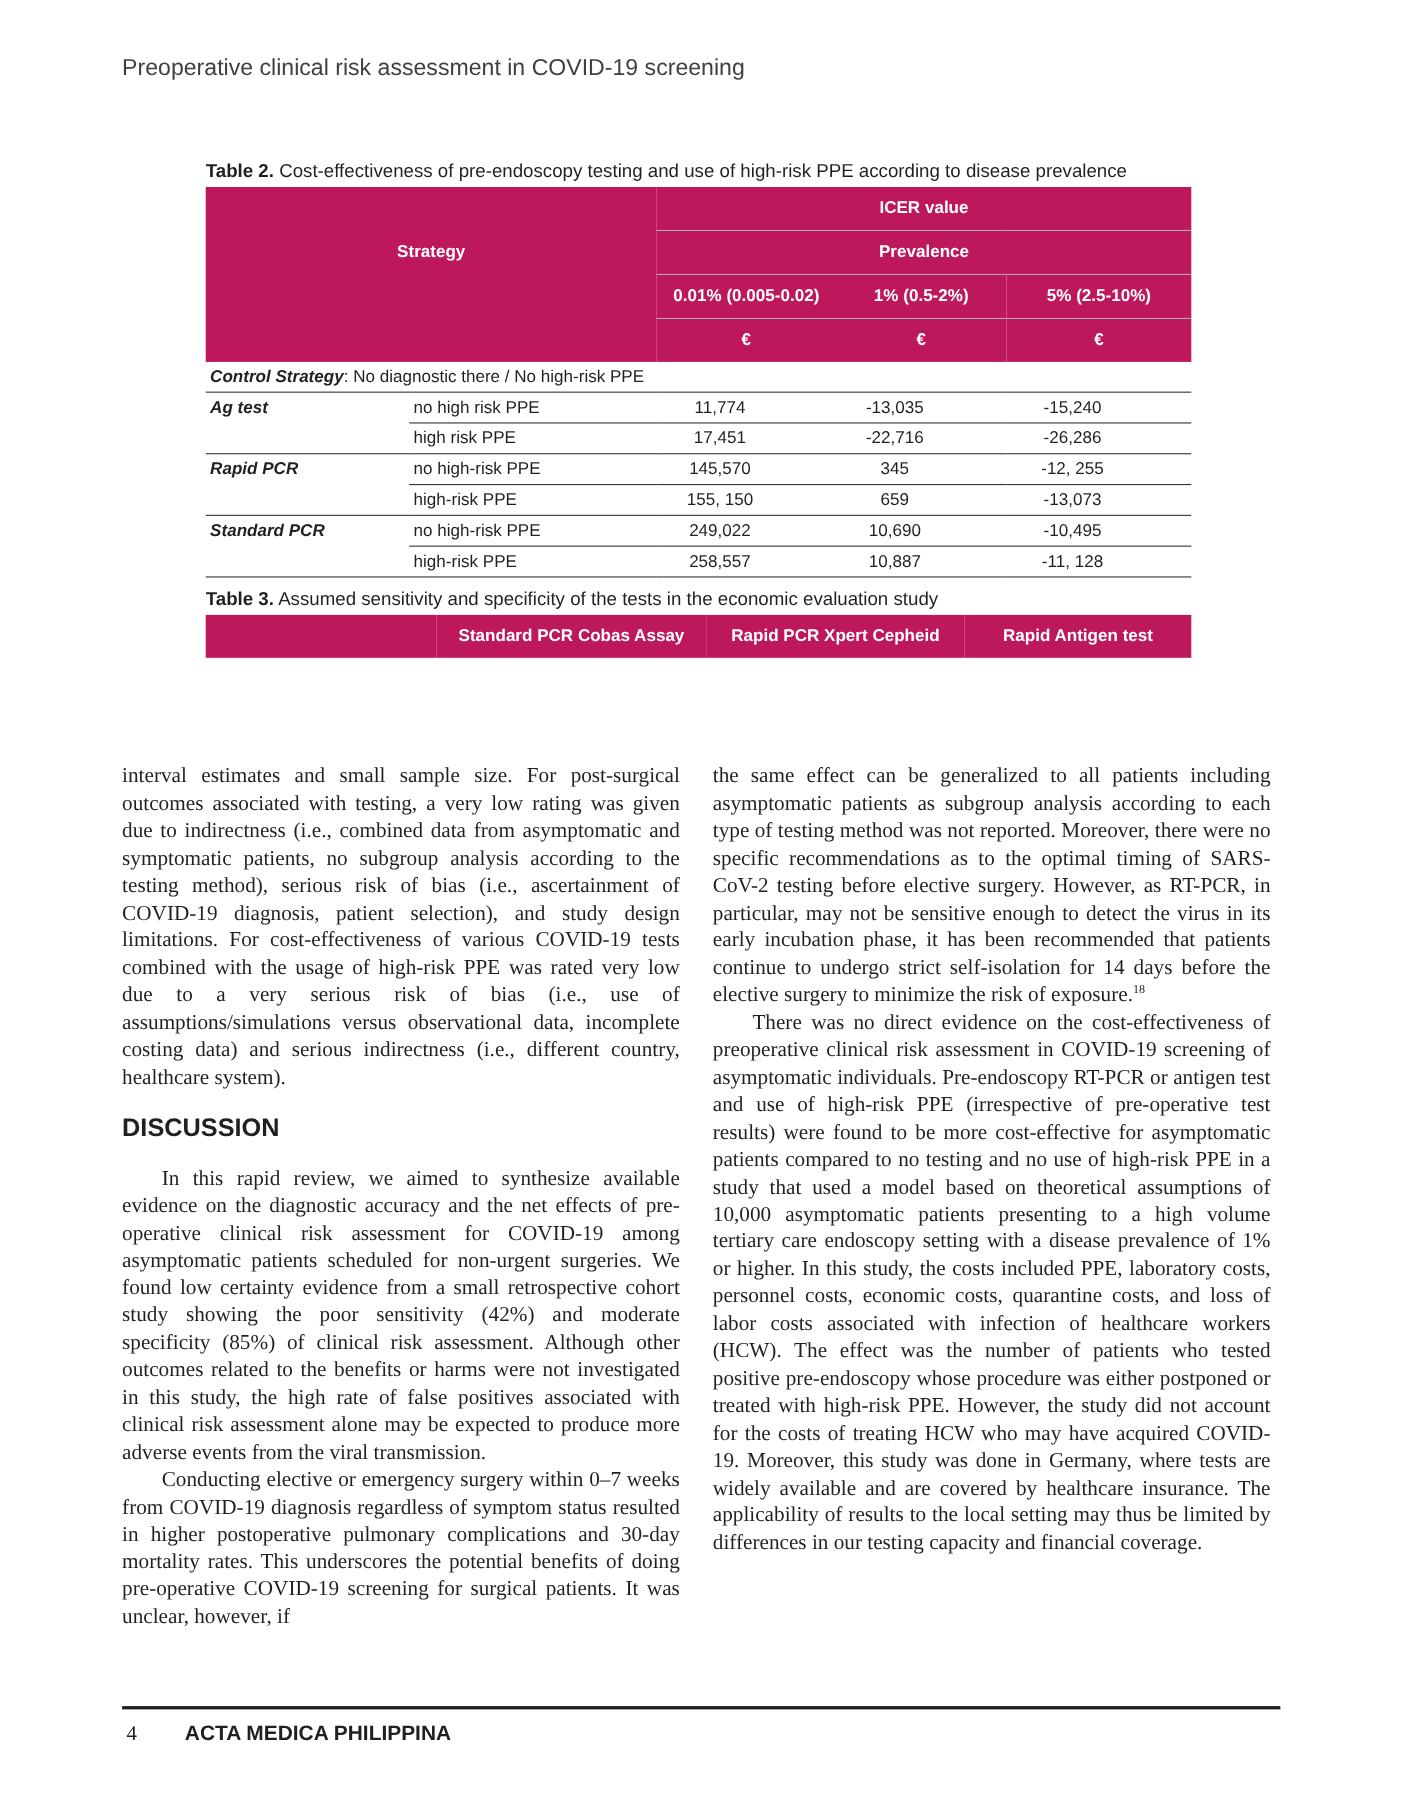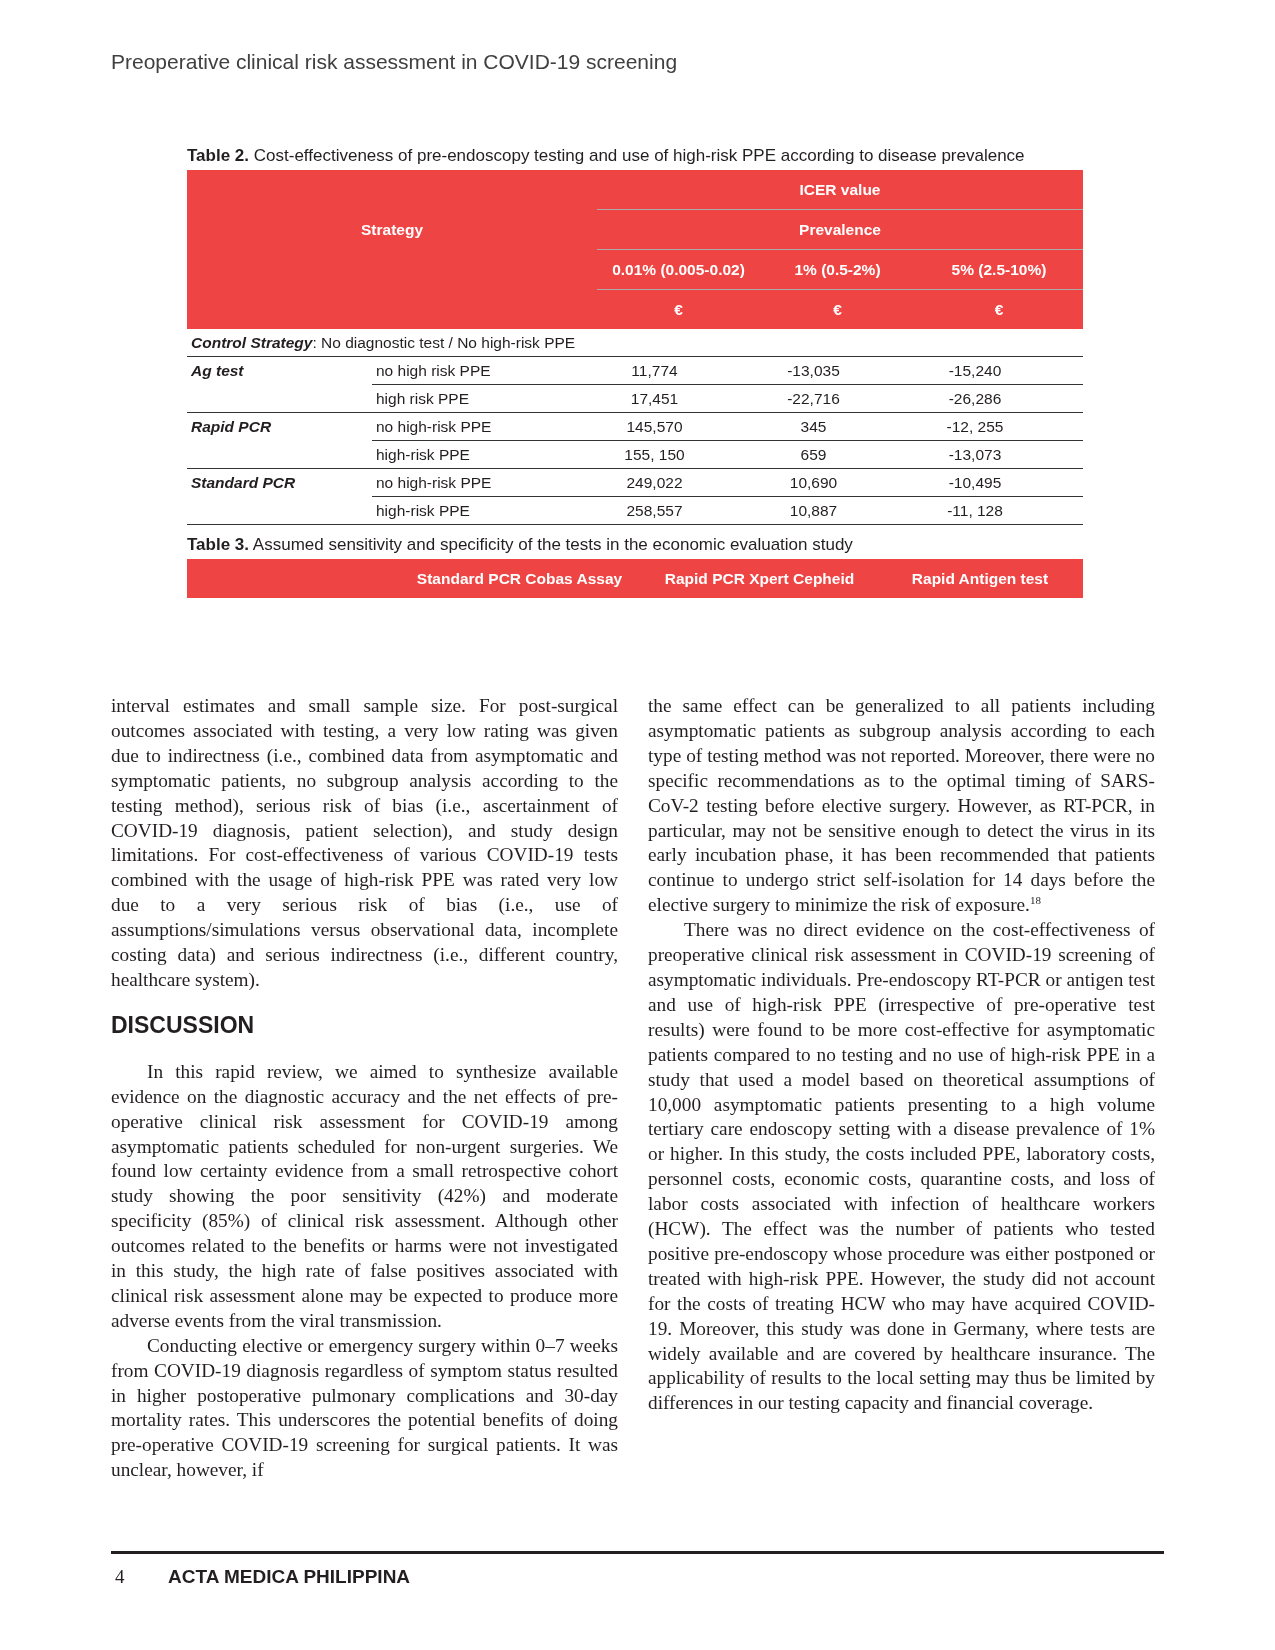--- a/index.html
+++ b/index.html
@@ -2,21 +2,21 @@
 <html><head>
 <meta charset="utf-8">
 <style>
   html,body{margin:0;padding:0;background:#fff;}
   body{width:1275px;height:1650px;position:relative;overflow:hidden;color:#231f20;font-family:"Liberation Serif",serif;}
   .running-head{position:absolute;left:111px;top:50px;font-family:"Liberation Sans",sans-serif;font-size:21px;color:#404040;}
   .tbl-wrap{position:absolute;left:187px;width:896px;font-family:"Liberation Sans",sans-serif;}
   .caption{font-size:17px;margin-bottom:4px;white-space:nowrap;}
   .caption b{font-weight:bold;}
   table{border-collapse:collapse;width:100%;font-size:15.5px;}
-  th{background:#ef4444;color:#fff;font-weight:bold;text-align:center;padding:0;height:39px;}
+  th{background:#be185d;color:#fff;font-weight:bold;text-align:center;padding:0;height:39px;}
   th.sub{border-top:1px solid #aaa;}
   td{padding:0 4px;height:27px;}
   td.num{text-align:center;padding-right:52px;}
   td.lab{font-weight:bold;font-style:italic;}
   tr.bl td.sep{border-bottom:1px solid #333;}
   tr.grp td{border-bottom:1px solid #333;}
   .note{font-size:14.5px;font-style:italic;margin-top:8px;}
   .col{position:absolute;top:694px;width:507px;font-size:19.3px;line-height:24.9px;text-align:justify;}
   .col p{margin:0;}
   .col p.ind{text-indent:36px;}
@@ -55,21 +55,21 @@
       <th class="sub">1% (0.5-2%)</th>
       <th class="sub">5% (2.5-10%)</th>
     </tr>
     <tr>
       <th colspan="2"></th>
       <th class="sub">€</th>
       <th class="sub">€</th>
       <th class="sub">€</th>
     </tr>
     <tr class="grp">
-      <td colspan="5"><b><i>Control Strategy</i></b><span>: No diagnostic test / No high-risk PPE</span></td>
+      <td colspan="5"><b><i>Control Strategy</i></b><span>: No diagnostic there / No high-risk PPE</span></td>
     </tr>
 
     <tr class="bl">
       <td class="lab">Ag test</td>
       <td class="sep">no high risk PPE</td>
       <td class="num sep">11,774</td>
       <td class="num sep">-13,035</td>
       <td class="num sep">-15,240</td>
     </tr>
     <tr class="grp">

